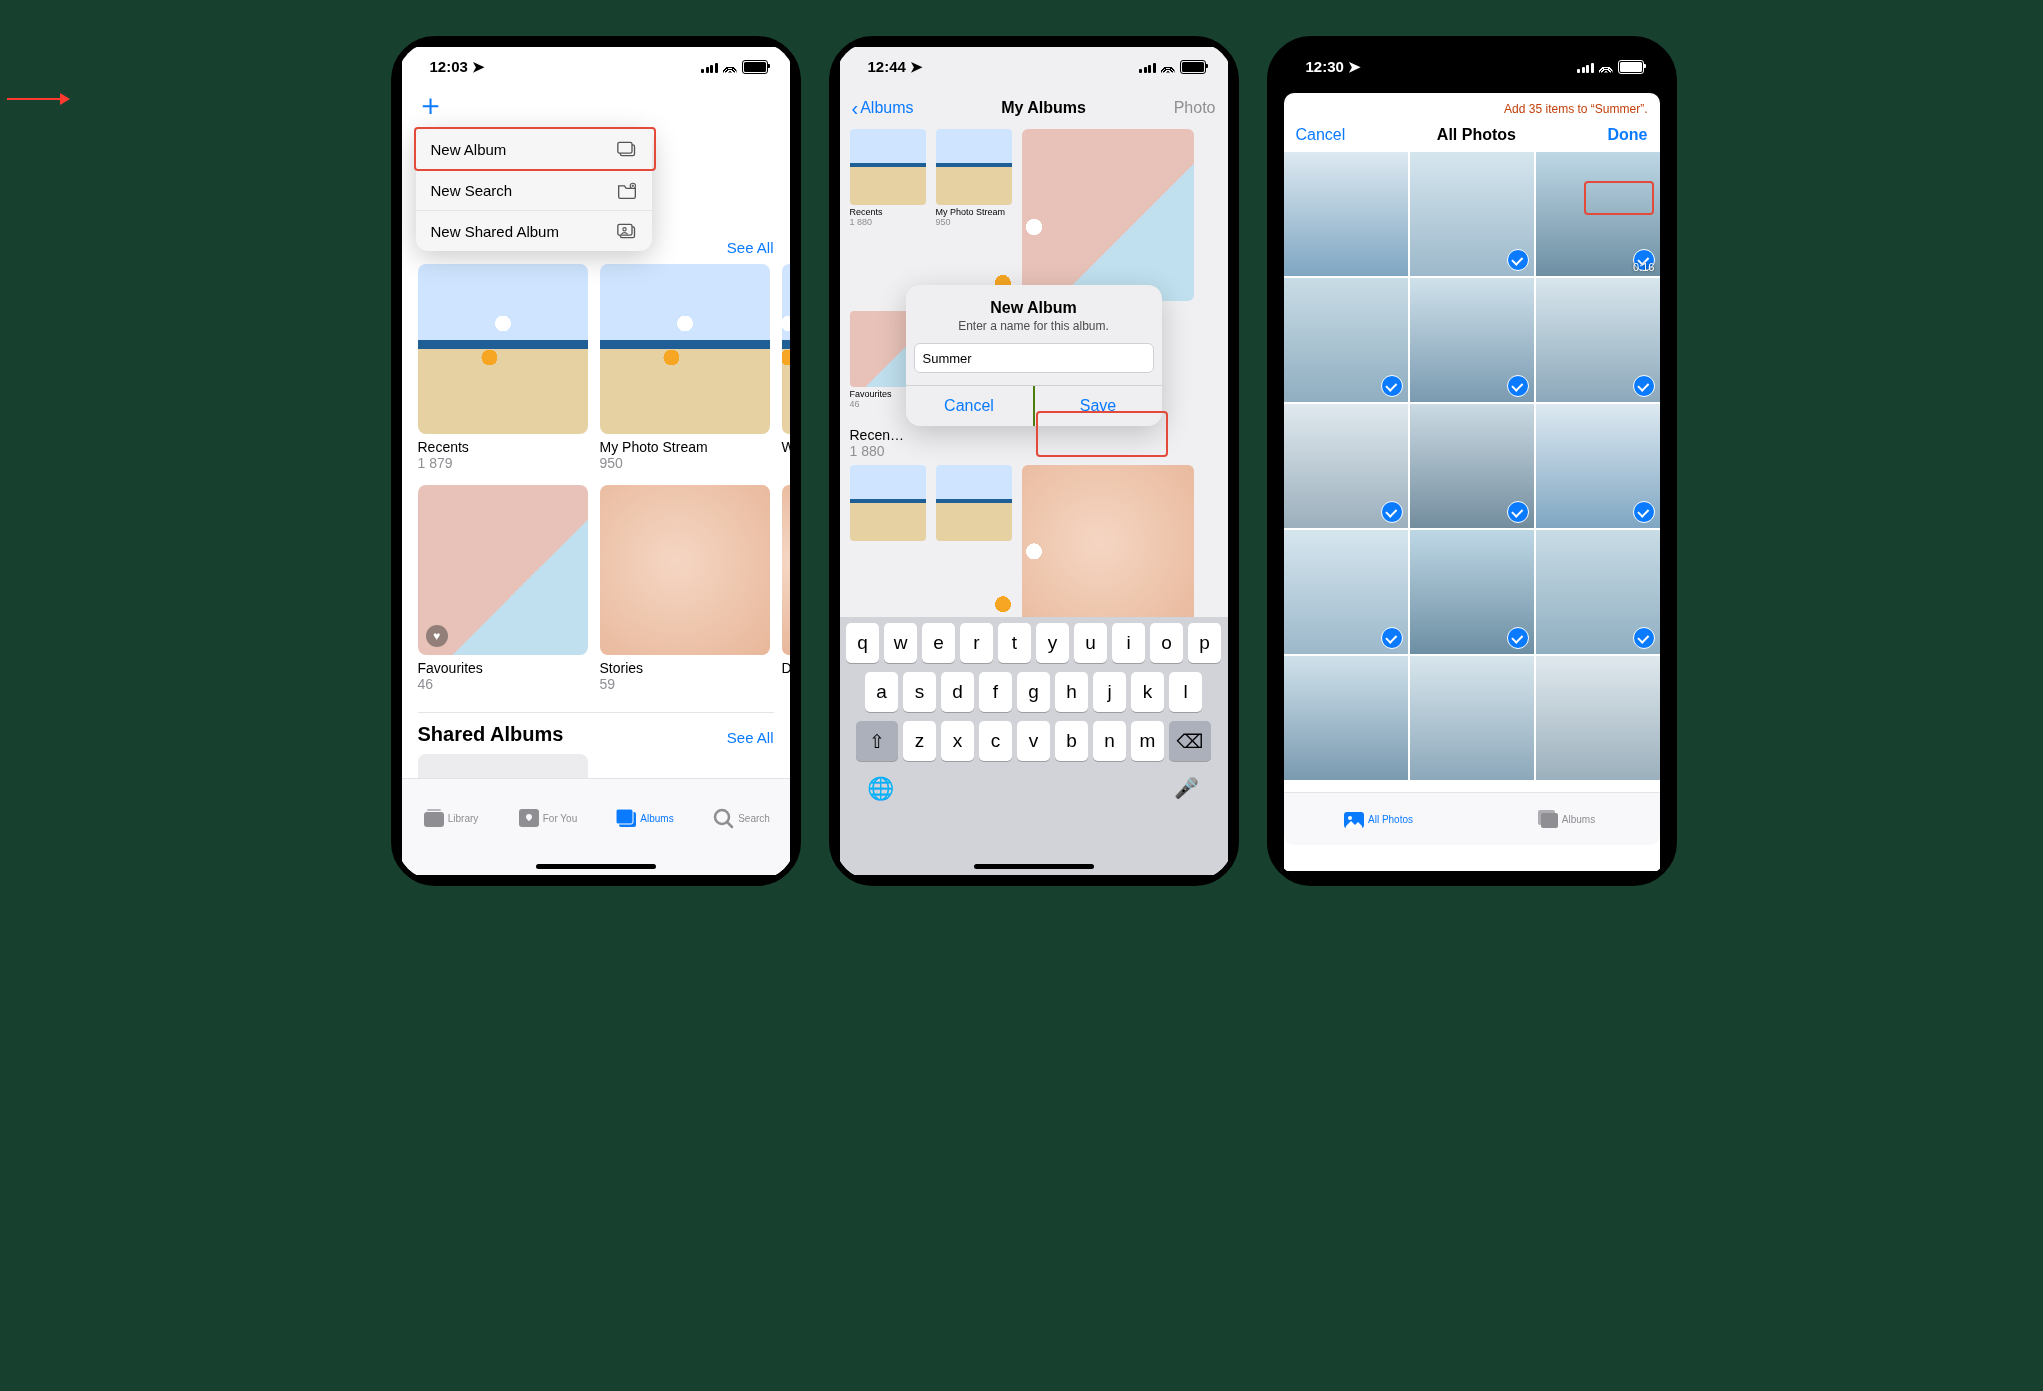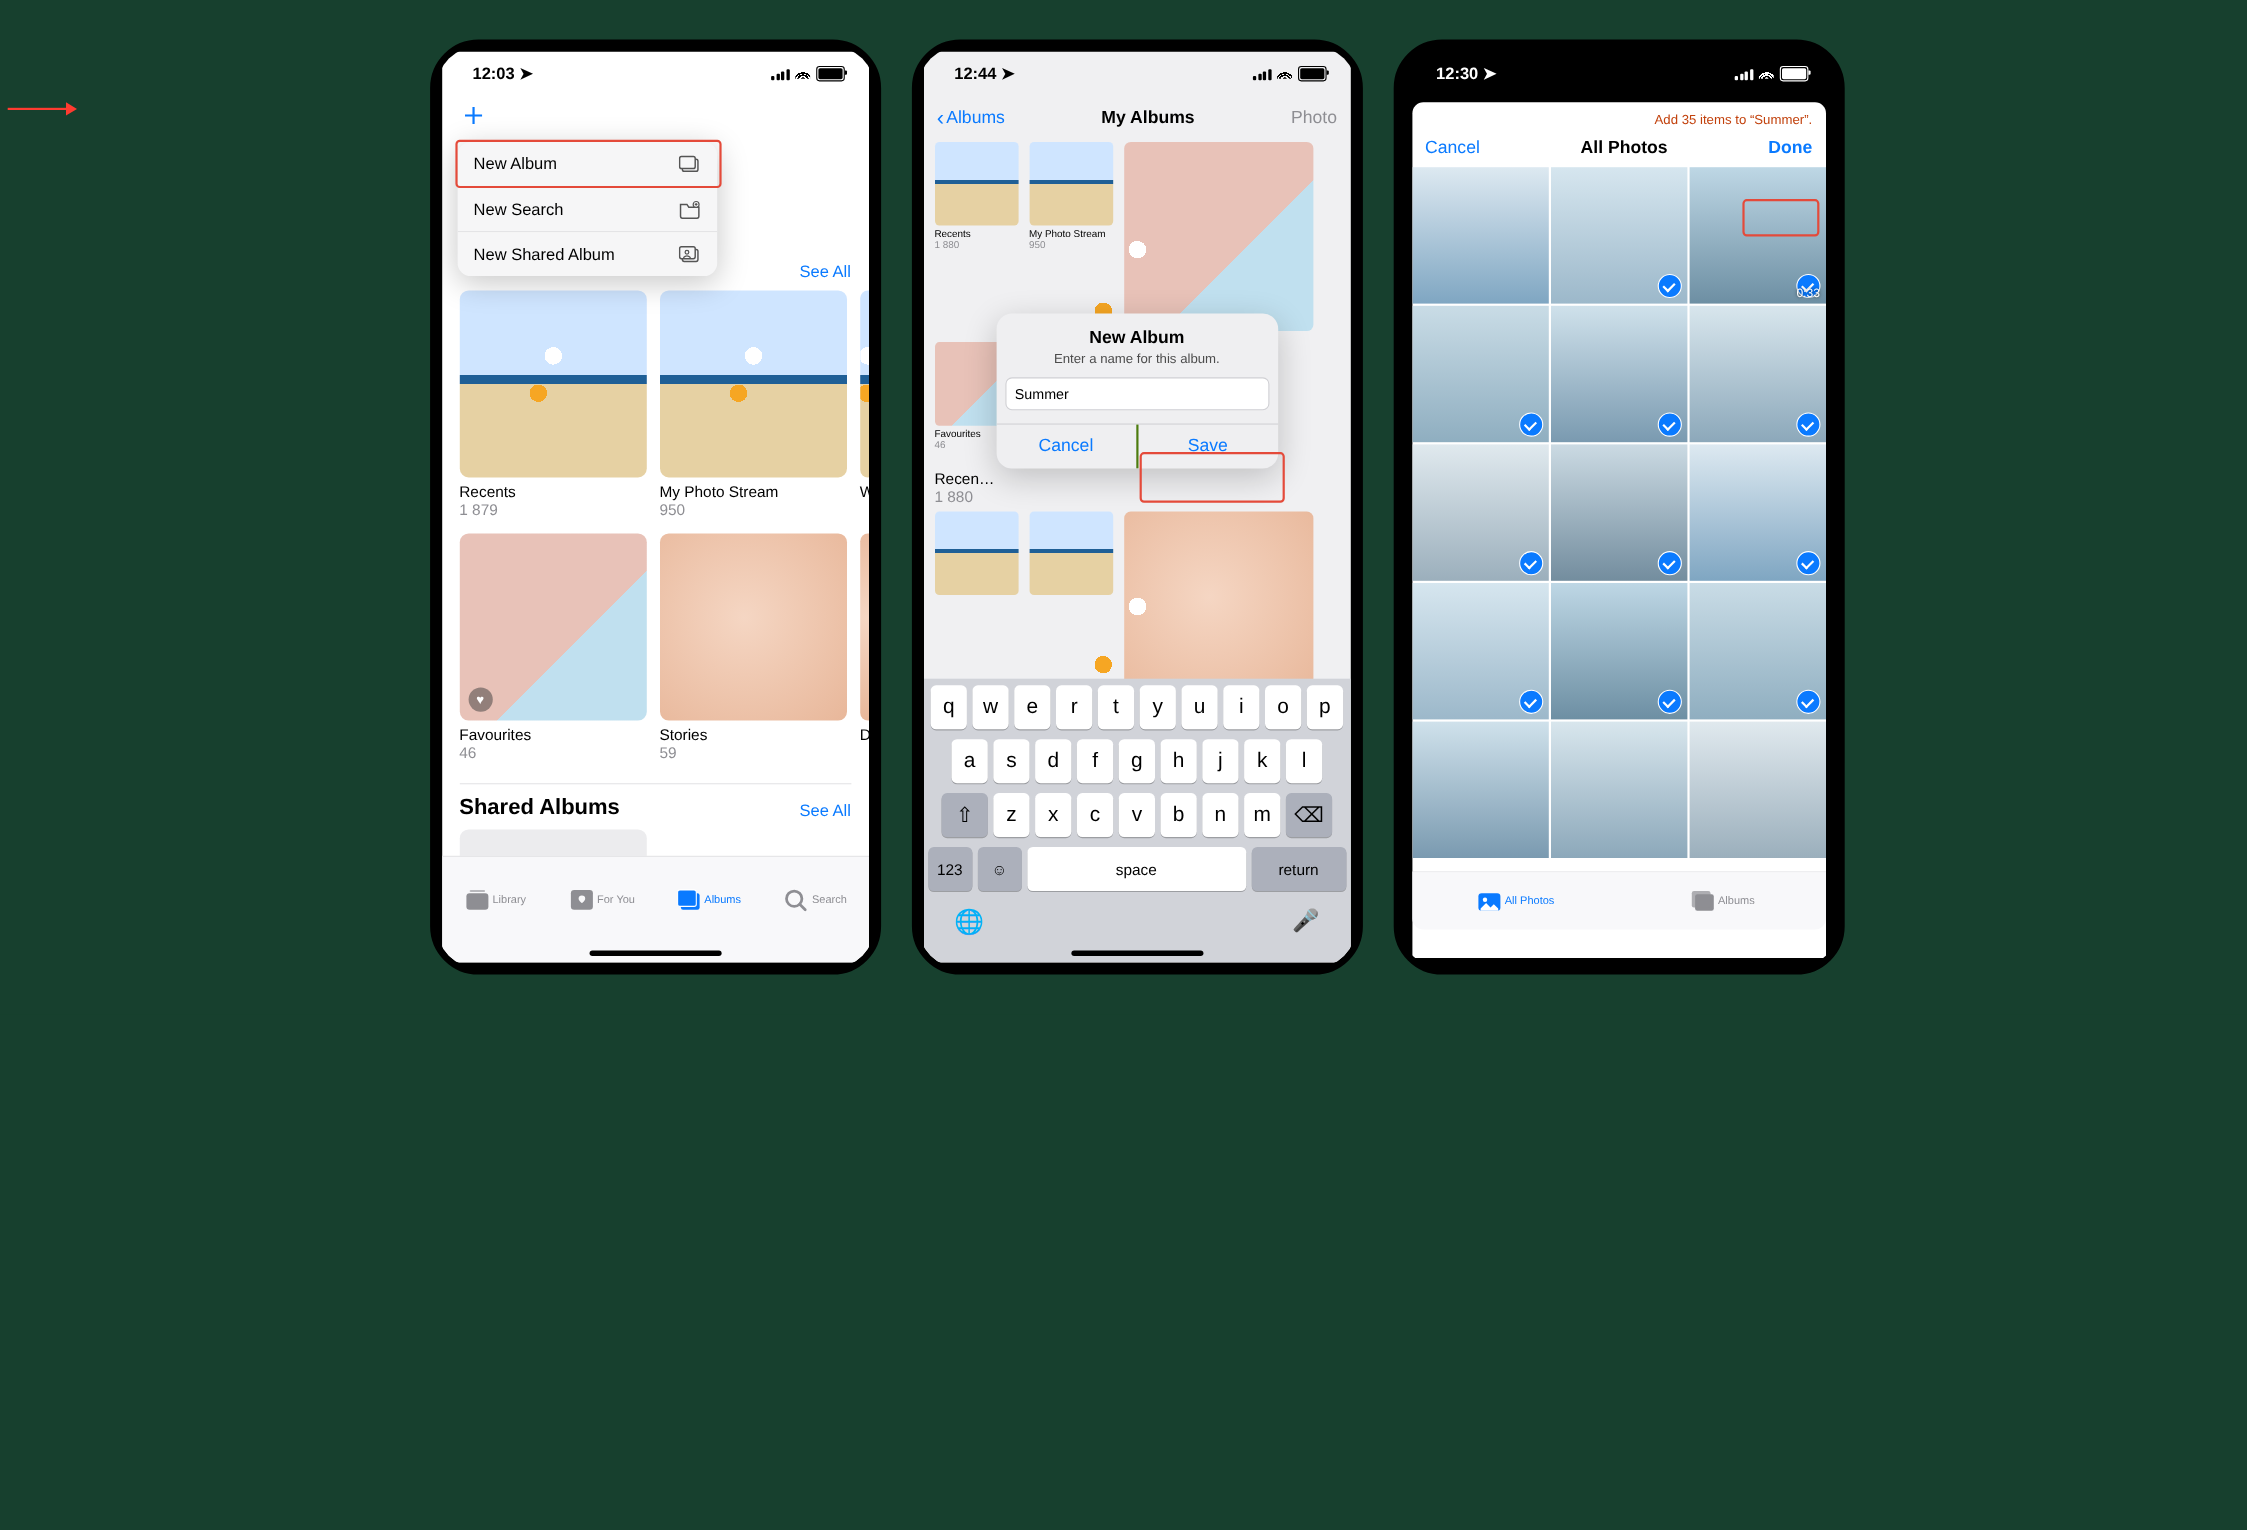--- a/index.html
+++ b/index.html
@@ -383,26 +383,20 @@
             <div class="key dark shift">⇧</div>
             <div class="key">z</div>
             <div class="key">x</div>
             <div class="key">c</div>
             <div class="key">v</div>
             <div class="key">b</div>
             <div class="key">n</div>
             <div class="key">m</div>
             <div class="key dark bksp">⌫</div>
           </div>
-      <div class="kb-row fn">
-        <div class="key dark k123">123</div>
-        <div class="key dark emoji">☺</div>
-        <div class="key space">space</div>
-        <div class="key dark return">return</div>
-      </div>
       <div class="kb-bottom">
         <span style="font-size:22px;">🌐</span>
         <span style="font-size:20px;">🎤</span>
       </div>
     </div>
     <div class="home-ind"></div>
   </div>
 </div>
 
 <div class="phone phone3">
@@ -428,21 +422,21 @@
         <span class="title">All Photos</span>
         <span class="done">Done</span>
       </div>
       <div class="grid3" id="grid3">
             <div class="cell f1"></div>
             <div class="cell f2">
               <div class="check"></div>
             </div>
             <div class="cell f3">
               <div class="check"></div>
-              <div class="vid-dur">0:33</div>
+              <div class="vid-dur">0:16</div>
             </div>
             <div class="cell f4">
               <div class="check"></div>
             </div>
             <div class="cell f5">
               <div class="check"></div>
             </div>
             <div class="cell f6">
               <div class="check"></div>
             </div>

